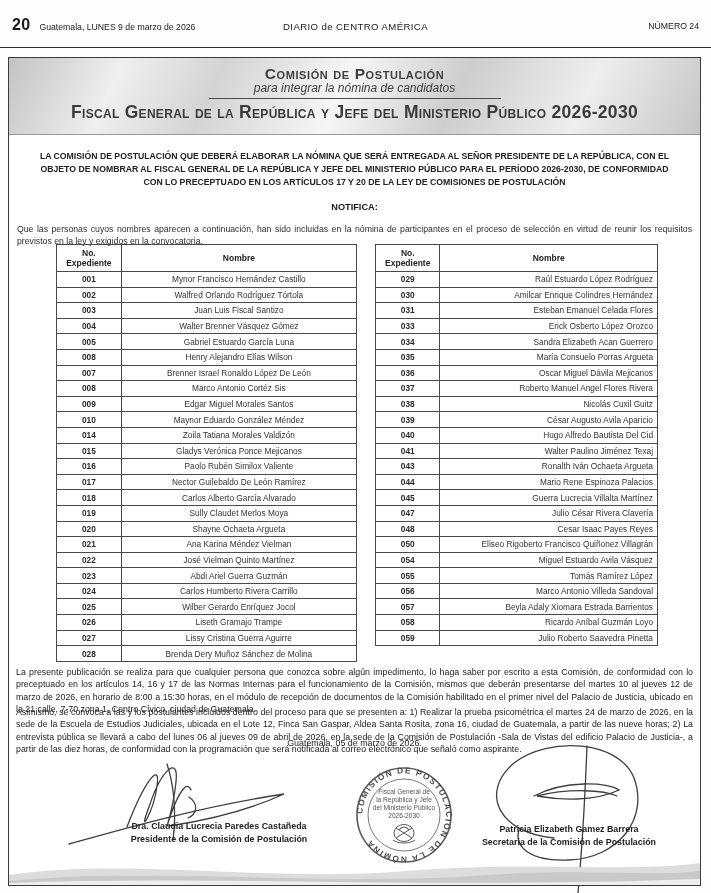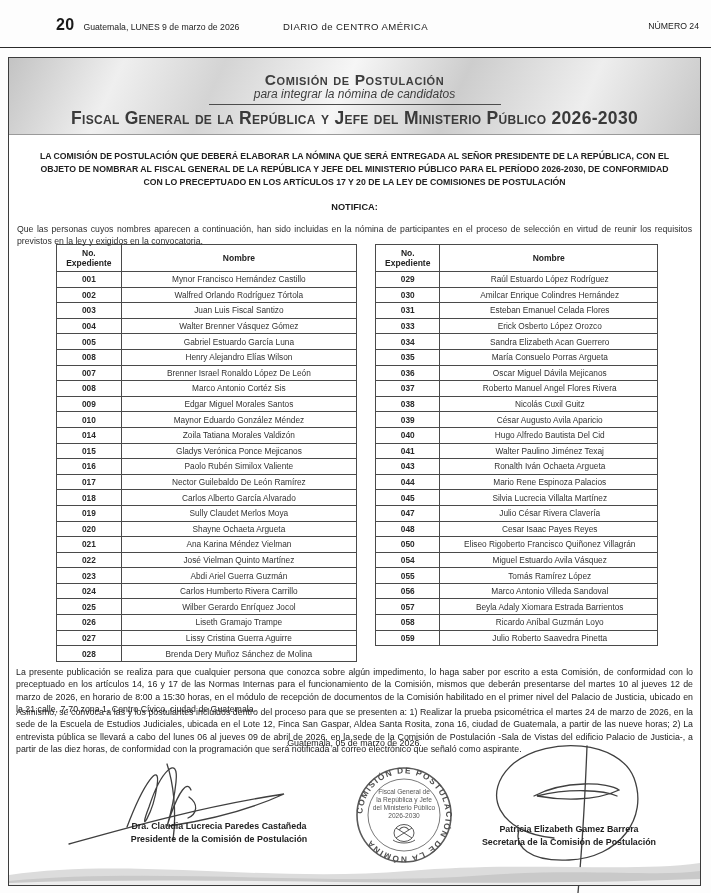--- a/index.html
+++ b/index.html
@@ -2,36 +2,36 @@
 <html><head>
 <meta charset="utf-8">
 <style>
   html,body{margin:0;padding:0;}
   body{
     width:711px;height:893px;position:relative;background:#fdfdfd;
     font-family:"Liberation Sans", sans-serif;color:#1a1a1a;overflow:hidden;
   }
   
   .newshead{position:absolute;top:16px;left:12px;right:12px;height:24px;}
-  .nh-left{position:absolute;left:0;top:0;display:flex;align-items:baseline;margin-left:44px;}
+  .nh-left{position:absolute;left:0;top:0;display:flex;align-items:baseline;}
   .nh-pagenum{font-size:16px;font-weight:bold;letter-spacing:.3px;}
   .nh-date{font-size:8.7px;margin-left:9px;color:#222;}
   .nh-center{position:absolute;left:0;right:0;top:5px;text-align:center;font-size:9.6px;letter-spacing:.4px;color:#222;}
   .nh-right{position:absolute;right:0;top:5px;font-size:8.7px;color:#222;}
   .head-rule{position:absolute;top:47px;left:0;width:711px;border-top:1.5px solid #2b2b2b;}
 
   
   .notice-box{
     position:absolute;top:57px;left:8px;width:693px;height:829px;
     border:1px solid #3c3c3c;background:#fff;box-sizing:border-box;
   }
 
   
   .masthead{
-    height:77px;box-sizing:border-box;text-align:center;padding-top:13px;
+    height:77px;box-sizing:border-box;text-align:center;padding-top:7px;
     background:linear-gradient(115deg,#c3c3c3 0%,#efefef 16%,#d4d4d4 30%,#f6f6f6 48%,#cdcdcd 64%,#eeeeee 82%,#c6c6c6 100%);
     border-bottom:1px solid #9a9a9a;
   }
   .commission-title{font-variant:small-caps;font-weight:bold;font-size:15.5px;letter-spacing:.6px;color:#3e3e3e;line-height:1.1;}
   .mast-subtitle{font-style:italic;font-size:12px;color:#3e3e3e;line-height:1.15;}
   .subtitle-rule{width:292px;border-top:1.2px solid #4c4c4c;margin:2px auto 3px;}
   .main-title{font-variant:small-caps;font-weight:bold;font-size:17.5px;letter-spacing:.3px;color:#3a3a3a;}
 
   
   .intro-par{margin:15px 27px 0;font-size:8.7px;font-weight:bold;text-align:center;line-height:1.5;color:#222;}
@@ -42,21 +42,21 @@
   .tables-wrap{position:absolute;top:186px;left:47px;right:42px;display:flex;justify-content:space-between;align-items:flex-start;}
   table.roster{border-collapse:collapse;font-size:8.3px;color:#333;}
   table.roster th,table.roster td{border:1px solid #4a4a4a;padding:1px 4px;}
   table.roster th{font-size:8.5px;font-weight:bold;height:24px;color:#222;margin-top:11px;}
   table.roster td{height:12.6px;}
   td.num{text-align:center;font-weight:bold;width:56px;color:#2a2a2a;}
   th.num-h{width:56px;}
   .tbl-left{width:301px;}
   .tbl-right{width:283px;}
   .tbl-left td.name{text-align:center;width:230px;}
-  .tbl-right td.name{text-align:center;width:215px;padding-left:6px;}
+  .tbl-right td.name{text-align:right;width:215px;padding-left:6px;}
 
   
   .par{position:absolute;left:7px;right:7px;font-size:8.8px;text-align:justify;line-height:1.4;color:#222;}
   .par1{top:596px;margin-top:12px;}
   .par2{top:648px;}
   .date-line{position:absolute;top:680px;left:0;right:0;text-align:center;font-size:8.9px;color:#222;}
 
   
   .sig-block{position:absolute;text-align:center;font-size:8.9px;font-weight:bold;color:#222;line-height:1.45;}
   .sig-left-block{left:80px;top:762px;width:260px;}
@@ -266,21 +266,21 @@
           <tr>
             <td class="num">043</td>
             <td class="name">Ronalth Iván Ochaeta Argueta</td>
           </tr>
           <tr>
             <td class="num">044</td>
             <td class="name">Mario Rene Espinoza Palacios</td>
           </tr>
           <tr>
             <td class="num">045</td>
-            <td class="name">Silvia Lucrecia Villalta Martínez</td>
+            <td class="name">Guerra Lucrecia Villalta Martínez</td>
           </tr>
           <tr>
             <td class="num">047</td>
             <td class="name">Julio César Rivera Clavería</td>
           </tr>
           <tr>
             <td class="num">048</td>
             <td class="name">Cesar Isaac Payes Reyes</td>
           </tr>
           <tr>

